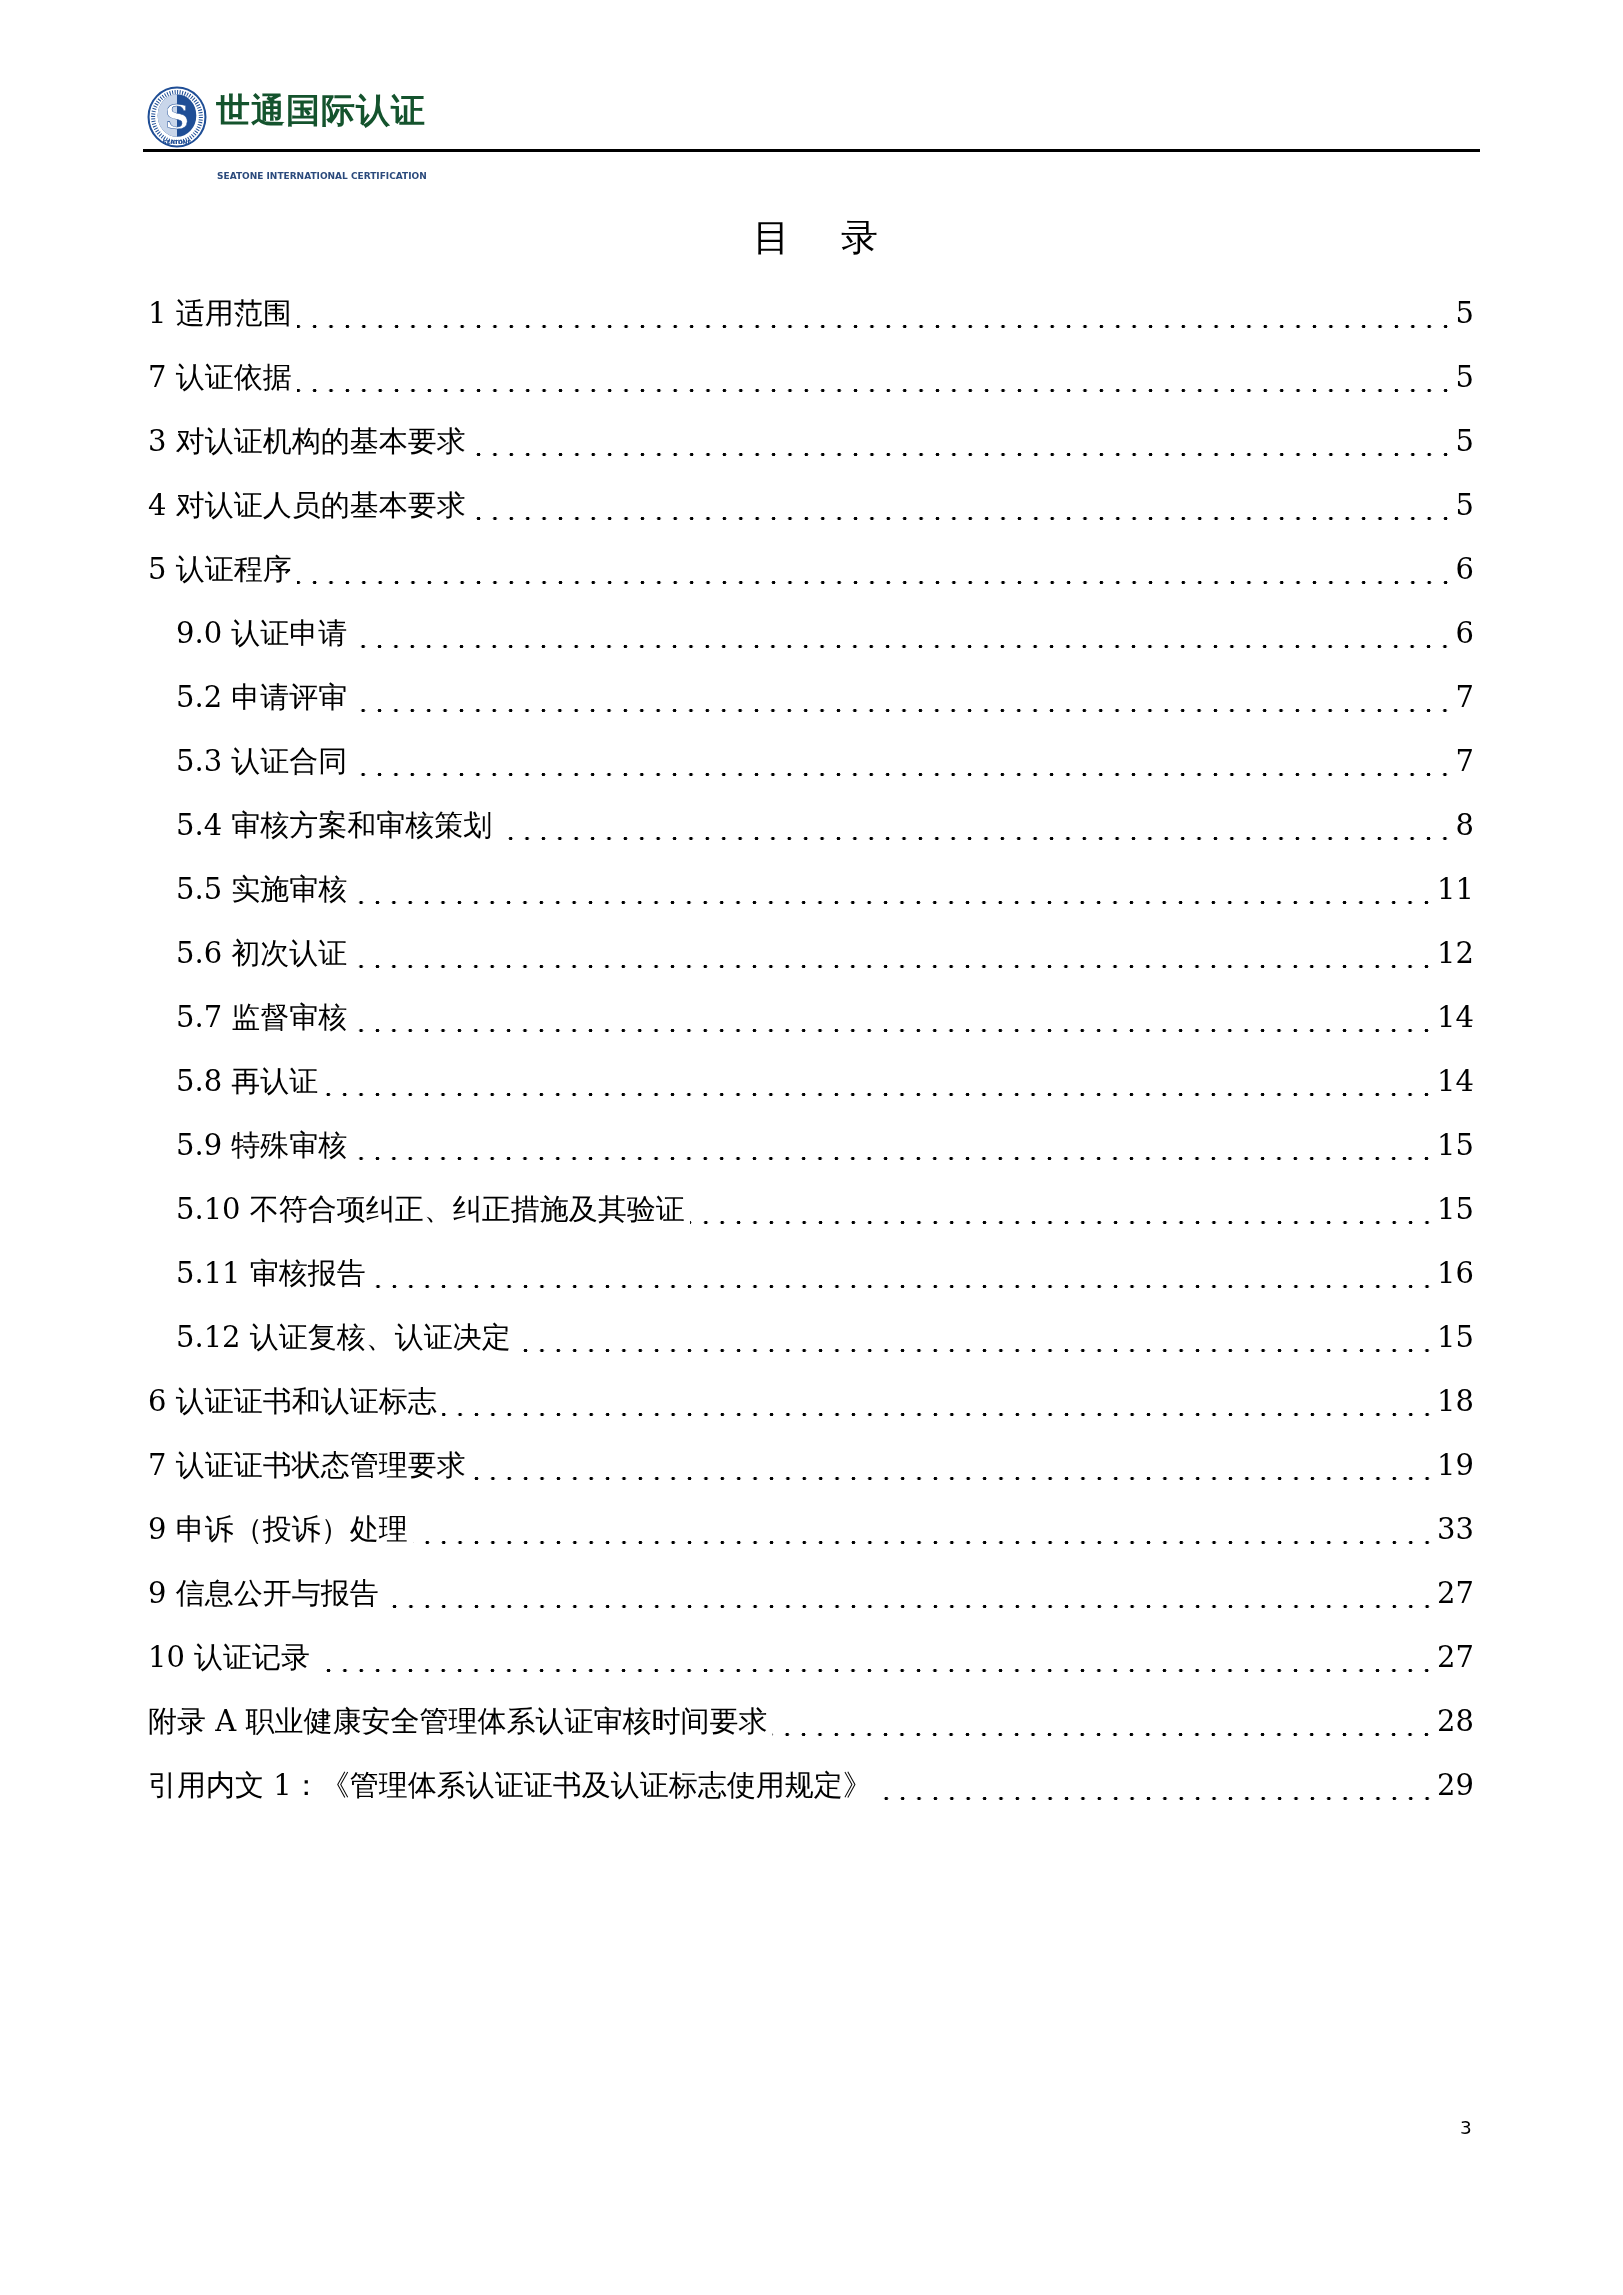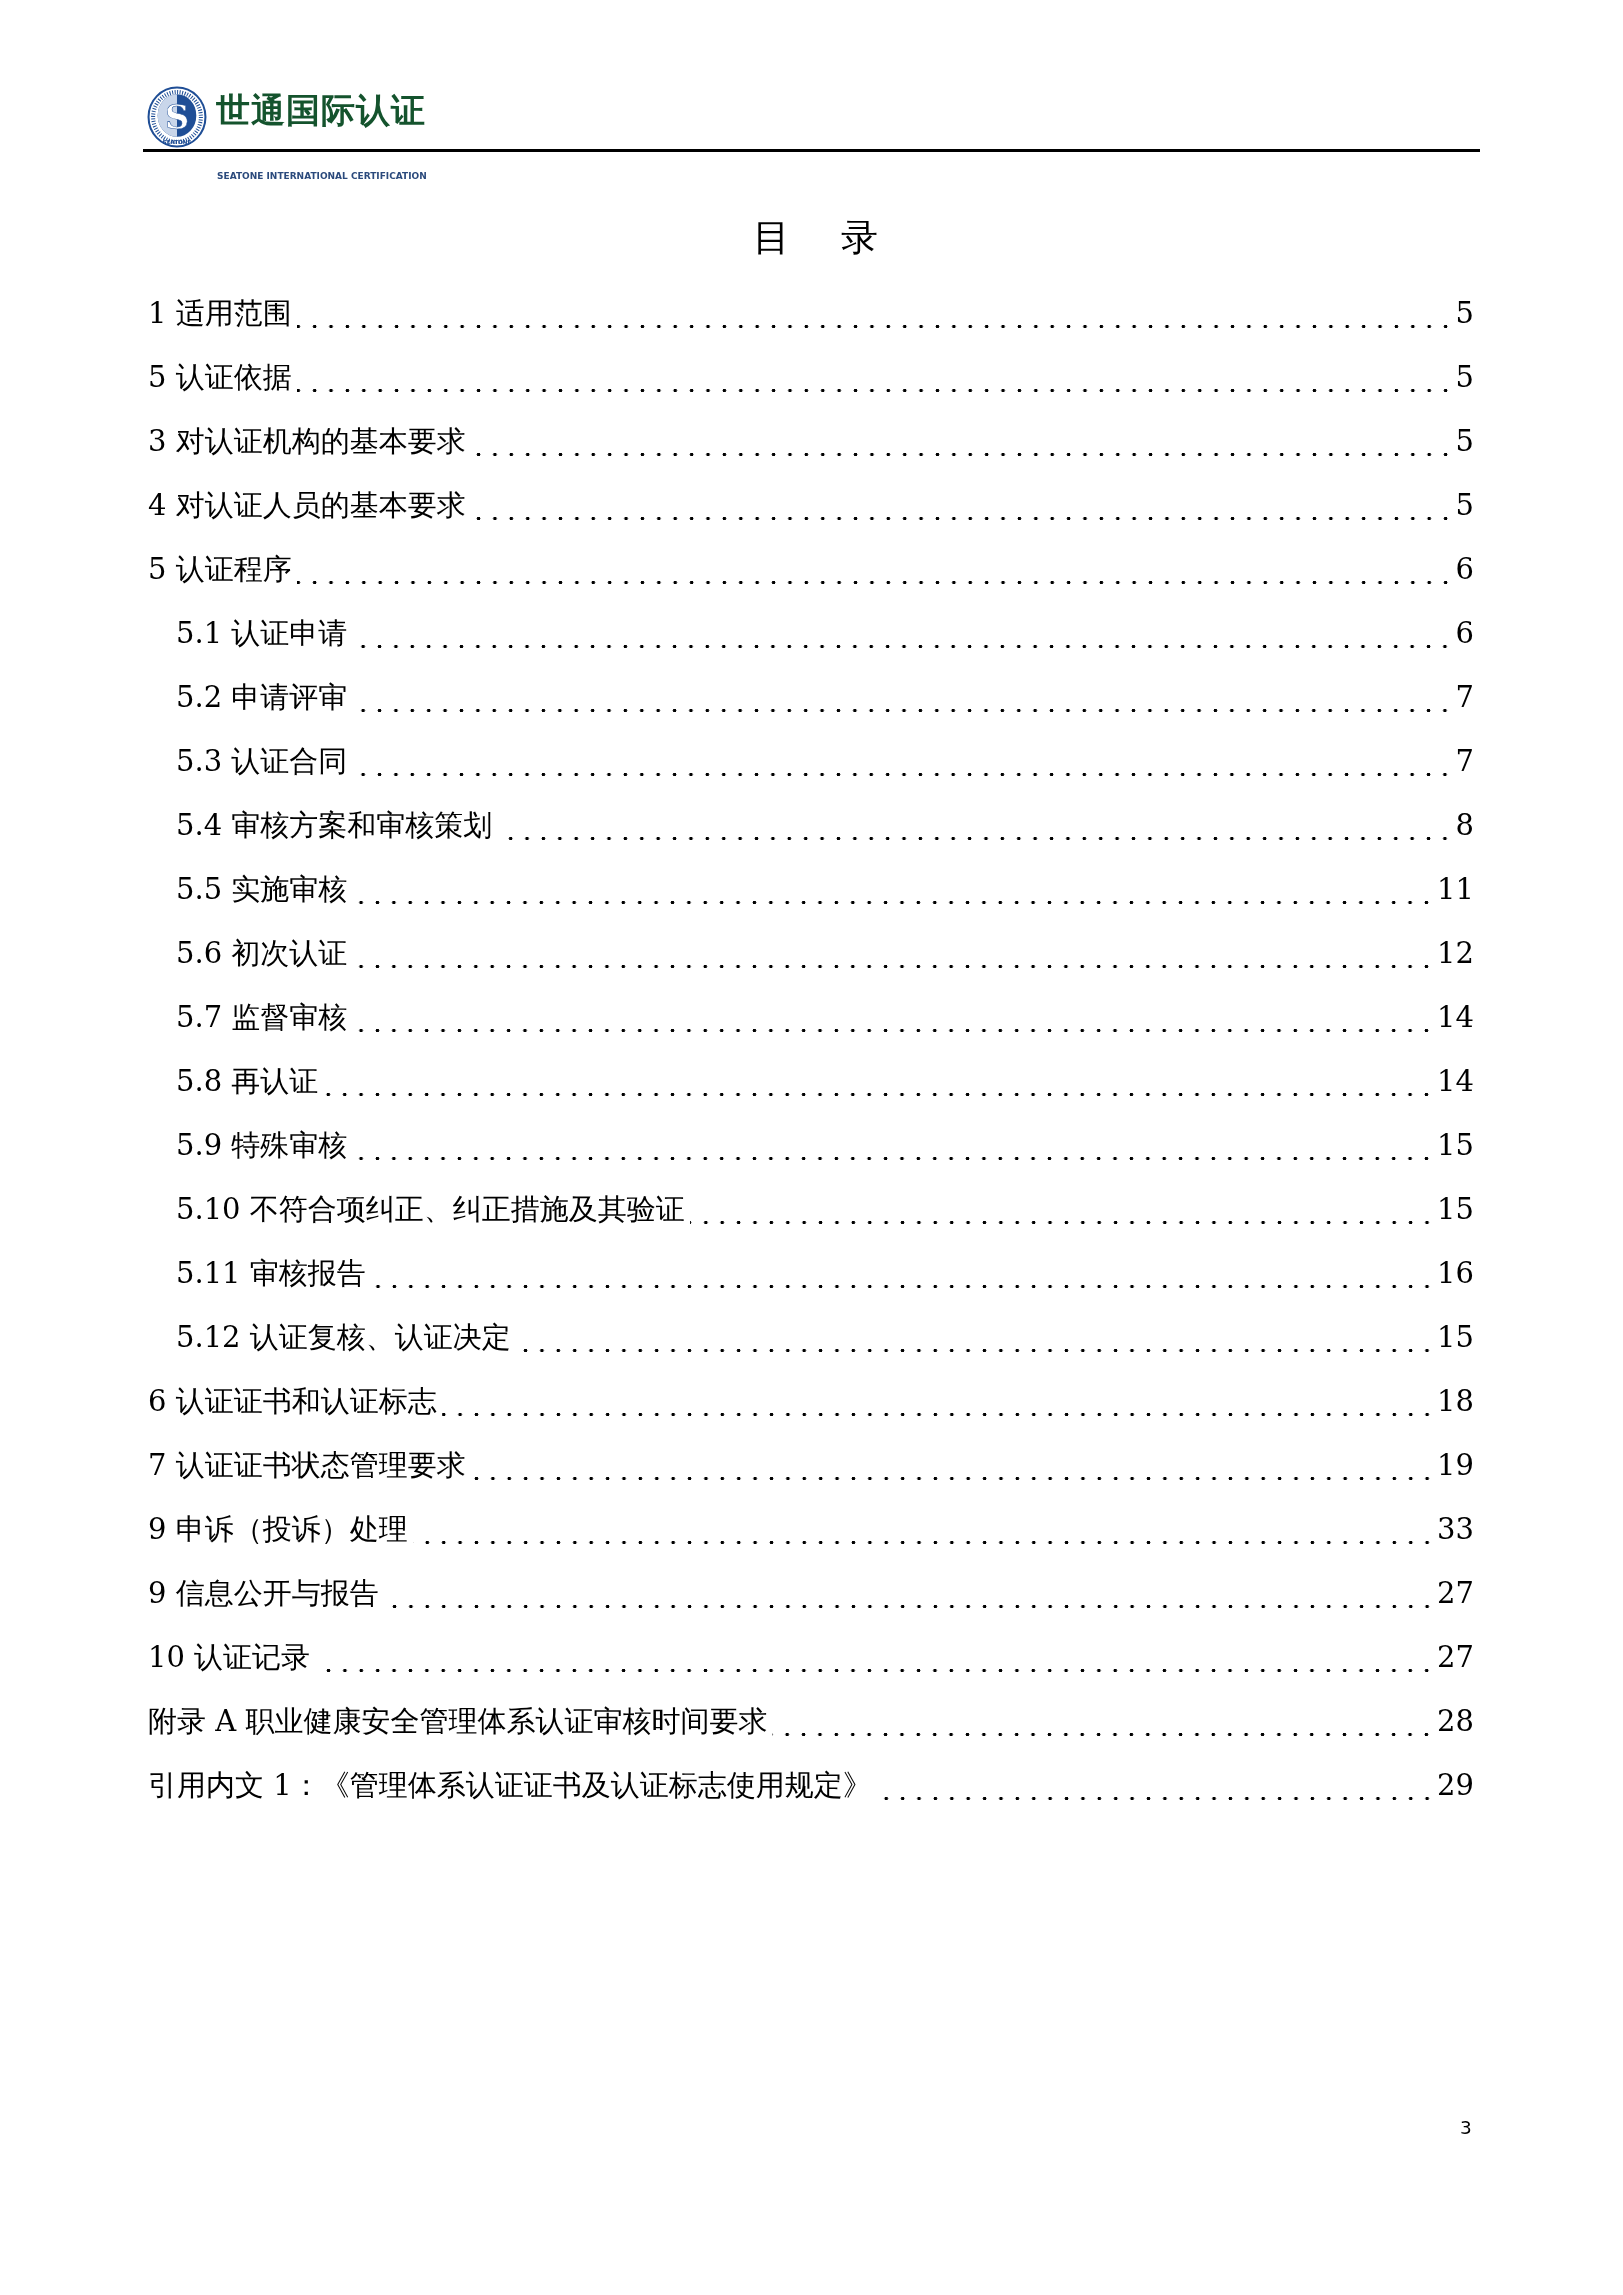--- a/index.html
+++ b/index.html
@@ -56,41 +56,41 @@
   <span>目</span><span class="gap"></span><span>录</span>
 </div>
 
 <div class="toc" id="toc">
     <div class="toc-row">
       <span class="toc-label">1 适用范围</span>
       <span class="toc-dots"></span>
       <span class="toc-page">5</span>
     </div>
     <div class="toc-row">
-      <span class="toc-label">5 认证依据</span>
+      <span class="toc-label">7 认证依据</span>
       <span class="toc-dots"></span>
       <span class="toc-page">5</span>
     </div>
     <div class="toc-row">
       <span class="toc-label">3 对认证机构的基本要求</span>
       <span class="toc-dots"></span>
       <span class="toc-page">5</span>
     </div>
     <div class="toc-row">
       <span class="toc-label">4 对认证人员的基本要求</span>
       <span class="toc-dots"></span>
       <span class="toc-page">5</span>
     </div>
     <div class="toc-row">
       <span class="toc-label">5 认证程序</span>
       <span class="toc-dots"></span>
       <span class="toc-page">6</span>
     </div>
     <div class="toc-row level-2">
-      <span class="toc-label">5.1 认证申请</span>
+      <span class="toc-label">9.0 认证申请</span>
       <span class="toc-dots"></span>
       <span class="toc-page">6</span>
     </div>
     <div class="toc-row level-2">
       <span class="toc-label">5.2 申请评审</span>
       <span class="toc-dots"></span>
       <span class="toc-page">7</span>
     </div>
     <div class="toc-row level-2">
       <span class="toc-label">5.3 认证合同</span>

